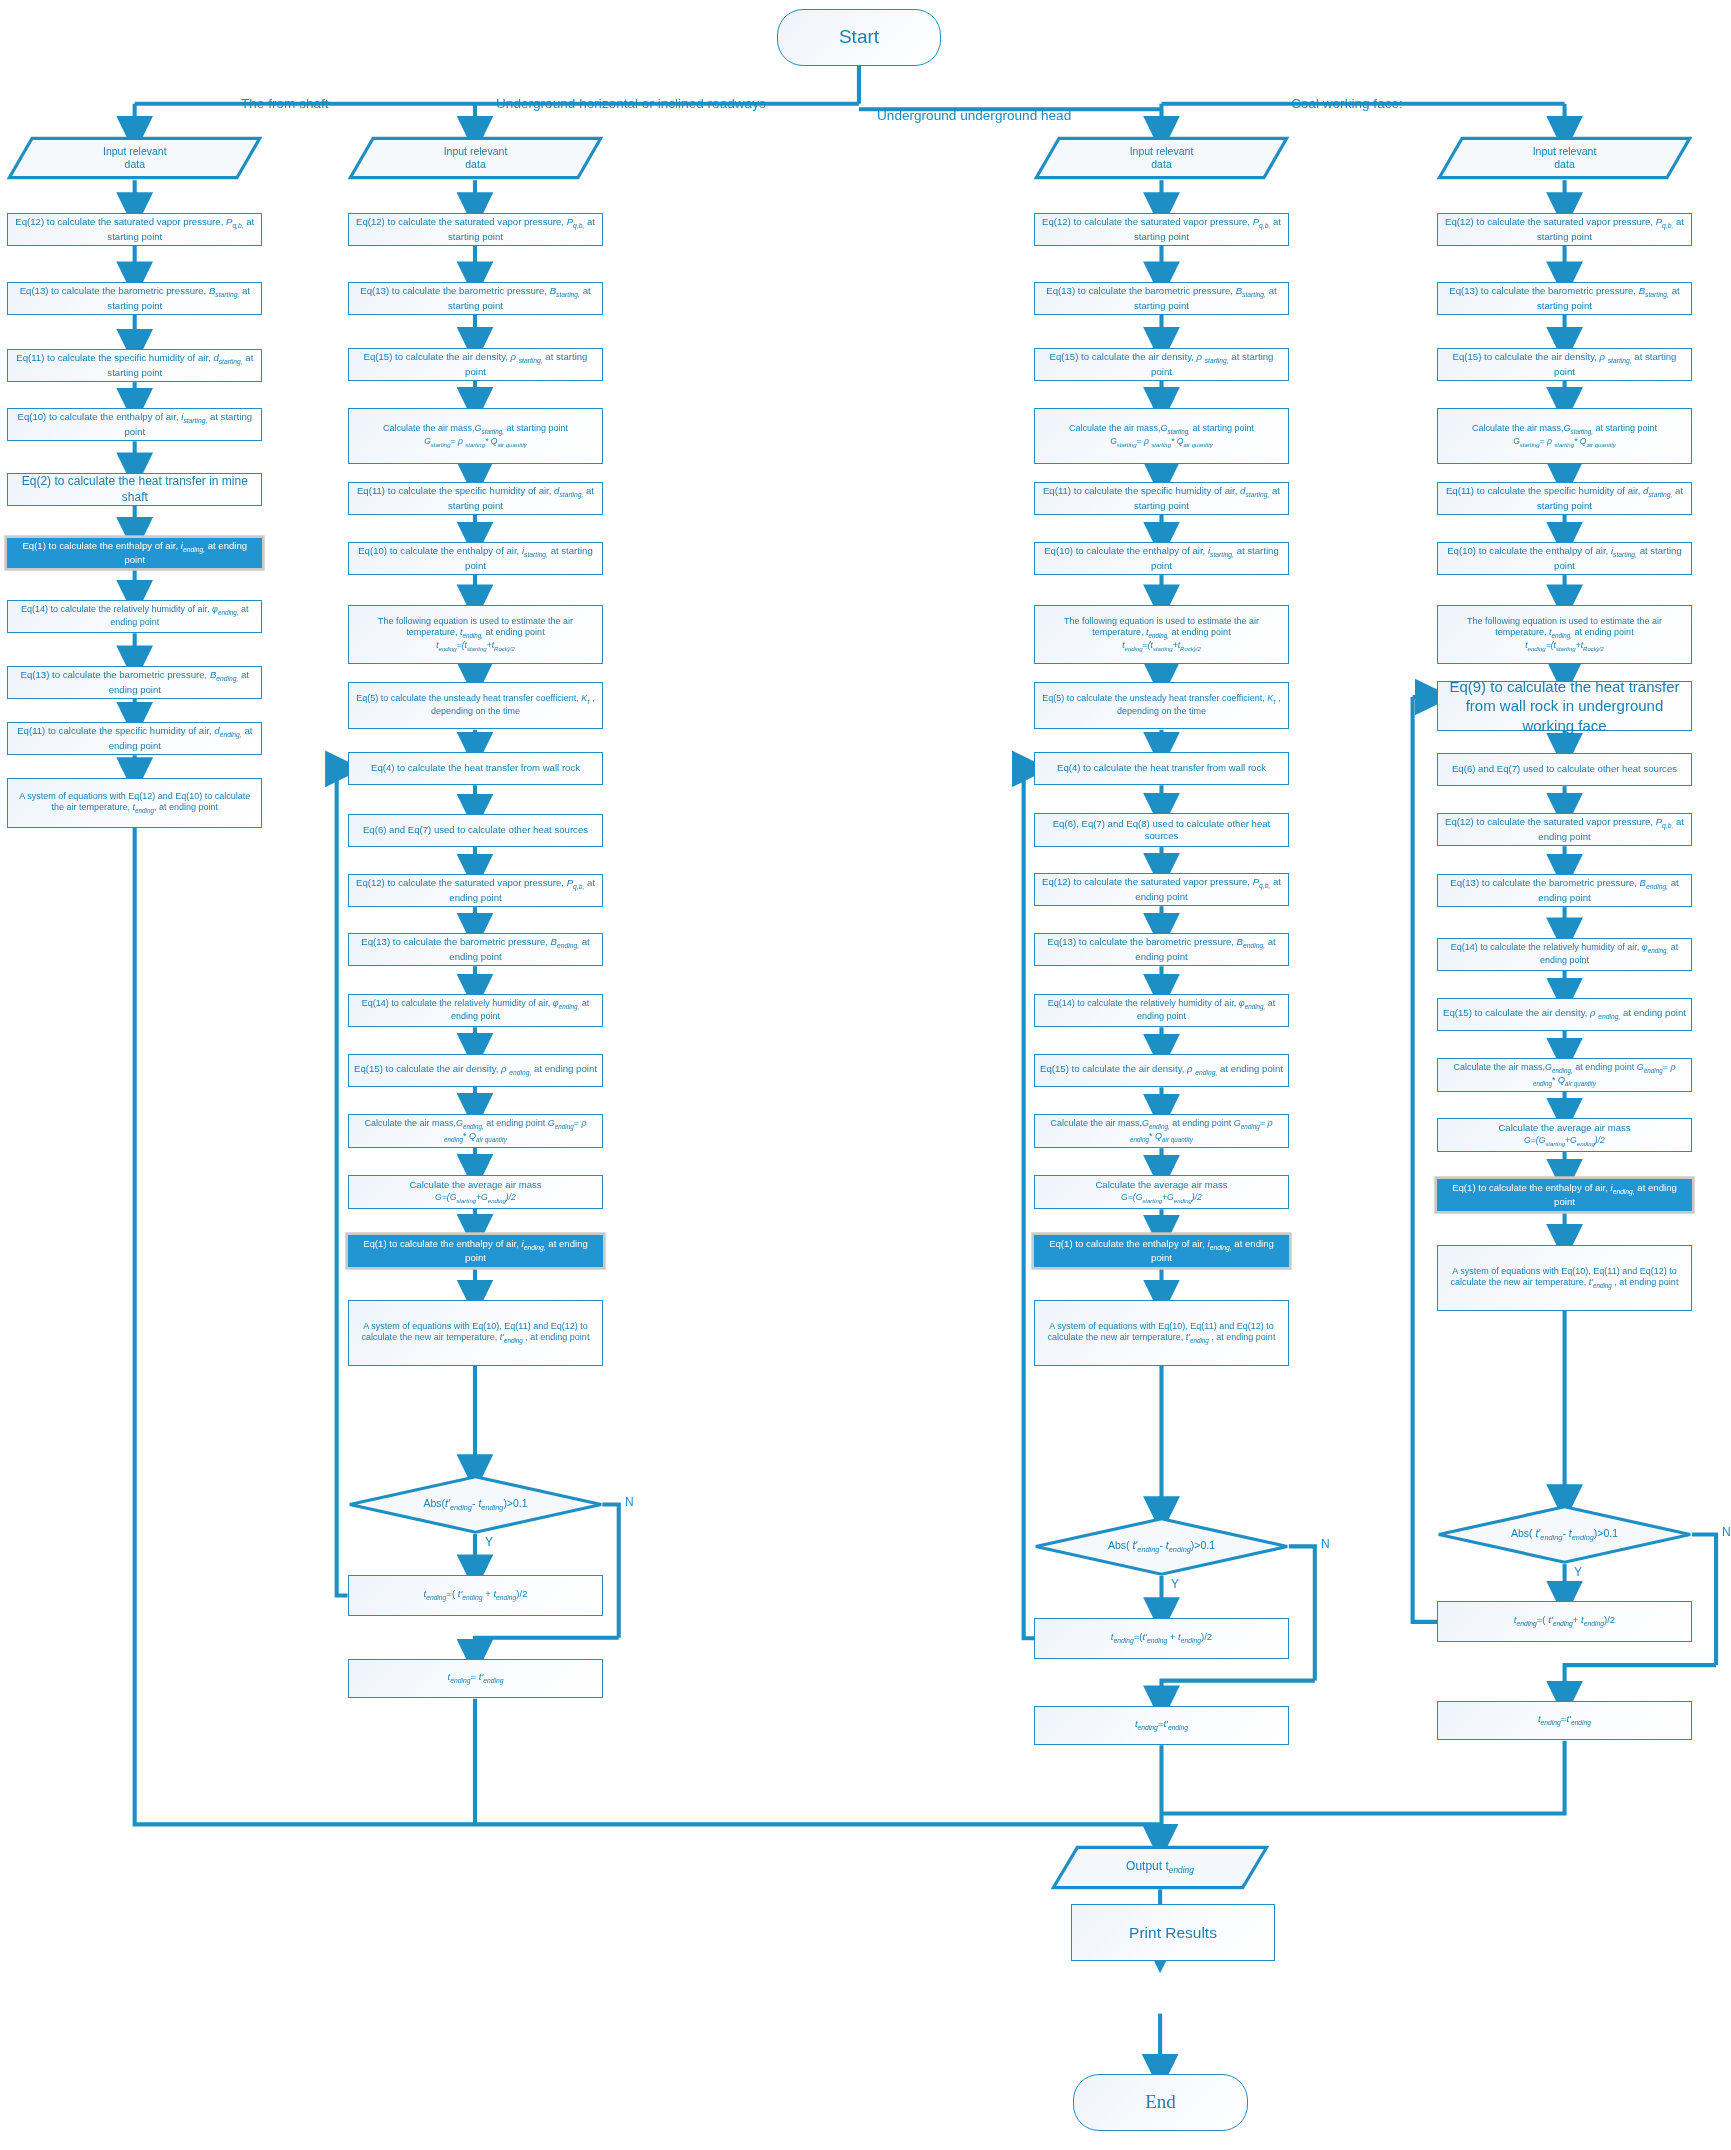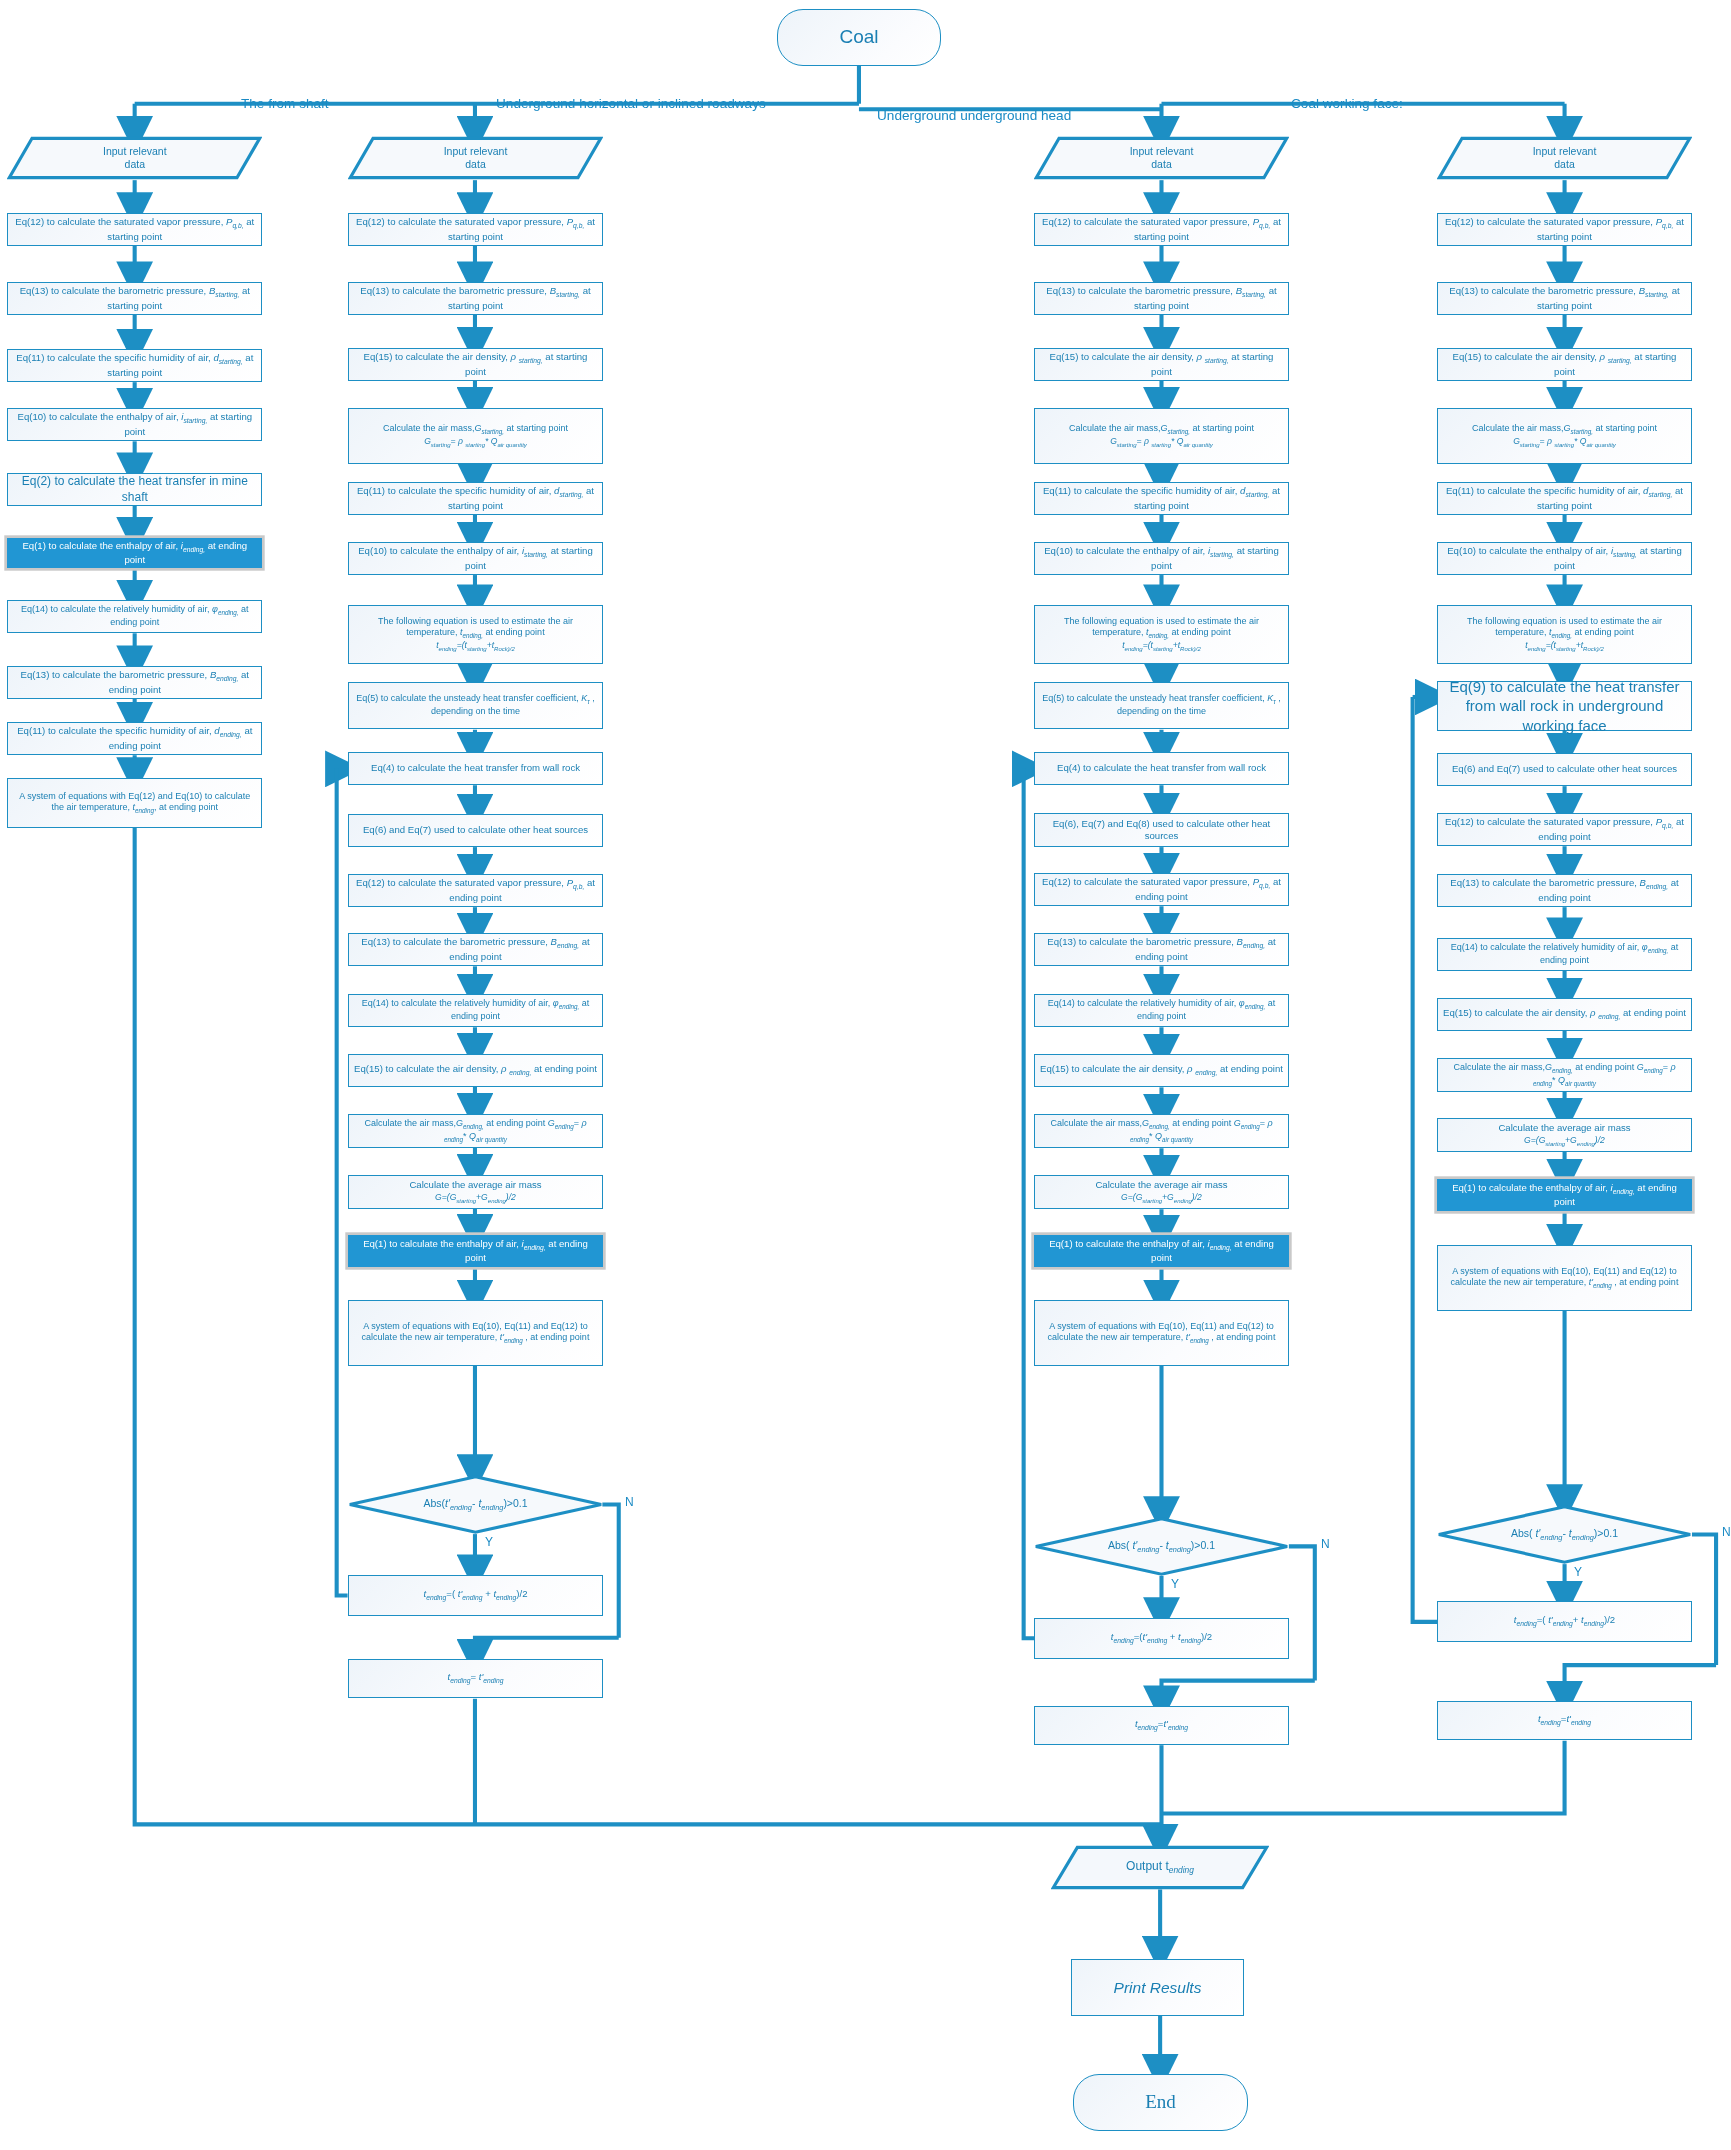--- a/index.html
+++ b/index.html
@@ -138,21 +138,21 @@
         <path d="M 2553 228 L 3439 228"></path>
         <path d="M 1044 228 L 1044 236"></path>
         <path d="M 296 1820 L 296 4010 L 2550 4010"></path>
         <path d="M 1044 3734 L 1044 4010"></path>
         <path d="M 2553 3836 L 2553 4010"></path>
         <path d="M 3439 3826 L 3439 3986 L 2550 3986"></path>
       </g>
   </svg>
 
   <div class="node term" style="left:777px;top:9px;width:164px;height:57px;">
-    <span class="txt">Coal</span>
+    <span class="txt">Start</span>
   </div>
 
   <div class="lbl f30" style="left:241px;top:96px;">The from shaft</div>
   <div class="lbl f30" style="left:496px;top:96px;">Underground horizontal or inclined roadways</div>
   <div class="lbl f30" style="left:877px;top:108px;">Underground underground head</div>
   <div class="lbl f30" style="left:1291px;top:96px;">Coal working face:</div>
 
   <div id="cols">
       <div class="node io" style="left: 7.3px; top: 136px; width: 255px; height: 44px;">
         <svg class="shape" viewBox="0 0 560 96" preserveAspectRatio="none">
@@ -411,21 +411,21 @@
       </div>
     </div>
 
   <div class="node io" style="left:1051px;top:1845px;width:218px;height:45px;">
     <svg class="shape" viewBox="0 0 480 98" preserveAspectRatio="none">
       <polygon points="58,5 475,5 422,93 5,93" fill="#f4f8fc" stroke="#1d8fc4" stroke-width="7"></polygon>
     </svg>
     <span class="txt f26">Output t<sub>ending</sub></span>
   </div>
 
-  <div class="node proc" style="left:1071px;top:1959px;width:173px;height:57px;font-style:italic;">
+  <div class="node proc" style="left:1071px;top:1904px;width:204px;height:57px;">
     <span class="txt f34">Print Results</span>
   </div>
 
   <div class="node term" style="left:1073px;top:2074px;width:175px;height:57px;font-family:Liberation Serif, serif;">
     <span class="txt">End</span>
   </div>
 
 </div>
 
 

